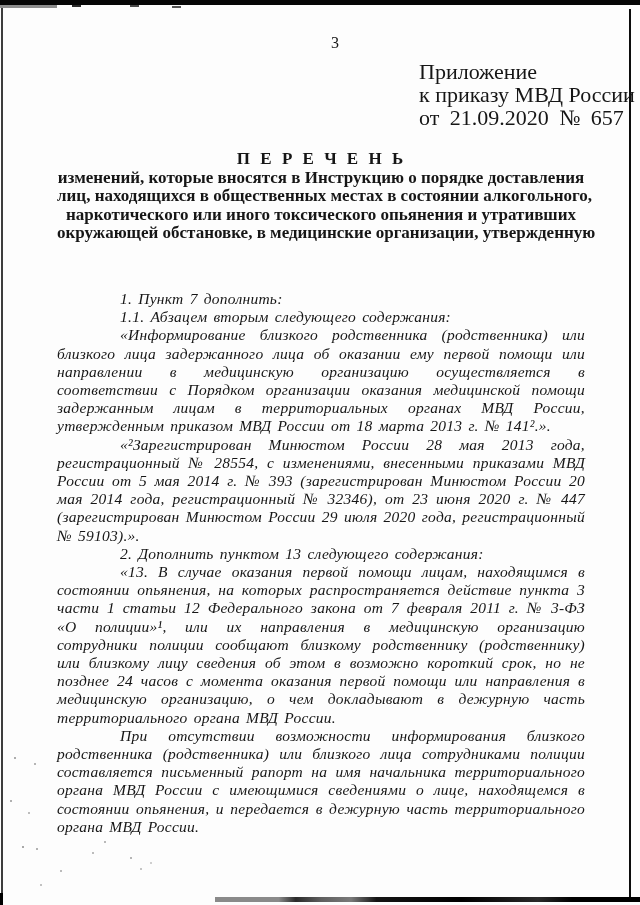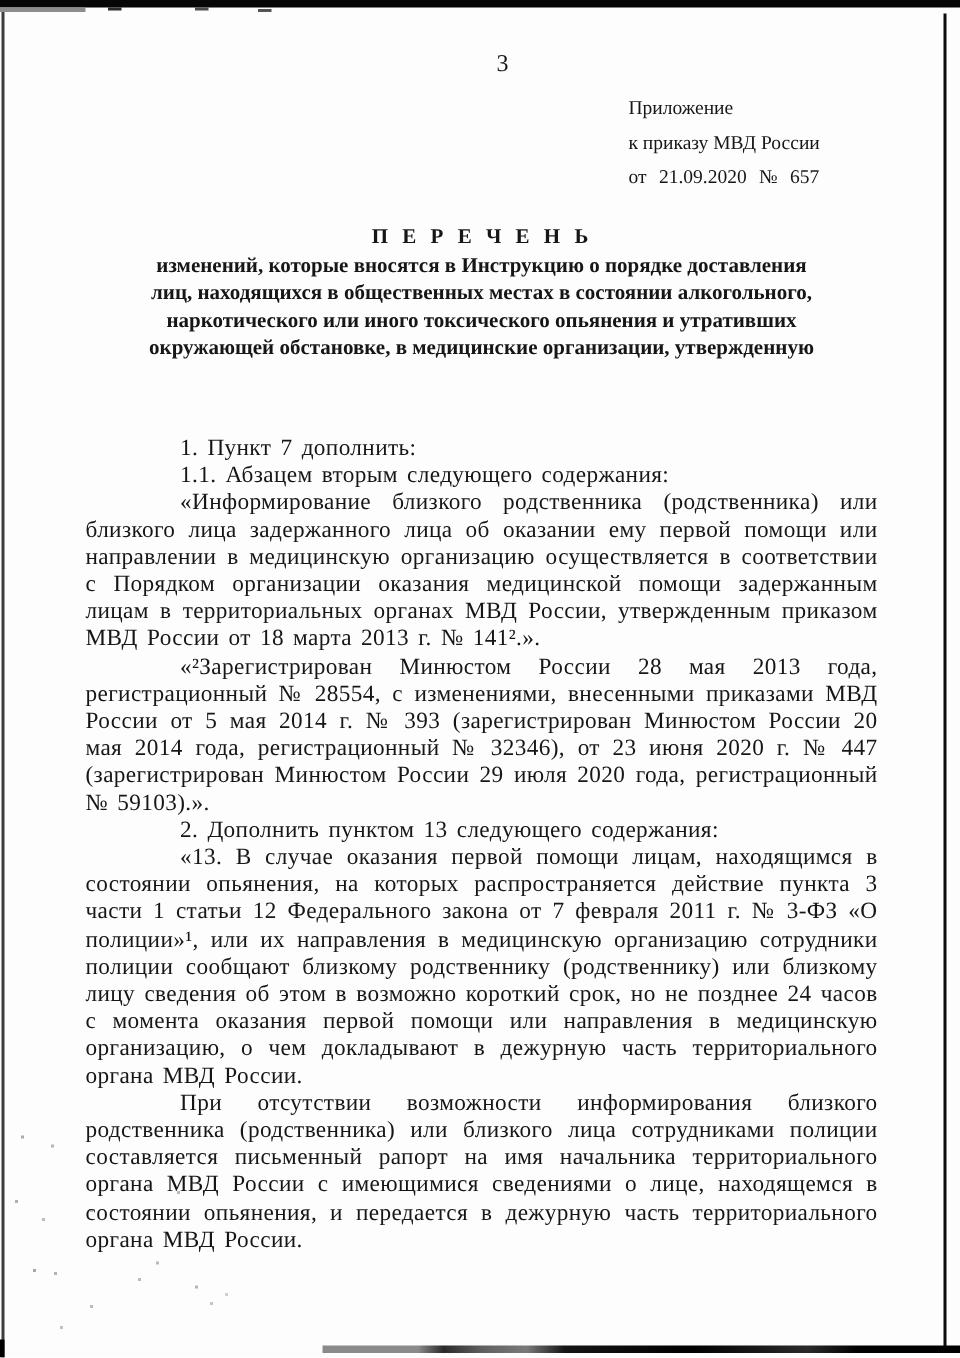--- a/index.html
+++ b/index.html
@@ -45,34 +45,34 @@
       116px 100px 0 #b6b6b6, 26px 127px 0 #c2c2c2, 46px 113px 0 #bbb,
       126px 111px 0 #c5c5c5, 90px 84px 0 #b9b9b9, 136px 105px 0 #cfcfcf;
   }
   
   .page-number {
     position:absolute; top:34px; left:300px; width:70px;
     text-align:center; font-size:16px;
   }
   .appendix-block {
     position:absolute; top:60px; left:419px;
-    font-size:13px; line-height:23px; white-space:nowrap;font-family:Liberation Serif, serif;
+    font-size:22px; line-height:23px; white-space:nowrap;font-family:Liberation Serif, serif;
   }
   .appendix-line-order { word-spacing:5px; }
   .doc-title {
     position:absolute; top:150px; left:57px; width:528px;
     text-align:center; font-weight:bold;
-    font-size:14px; line-height:18.6px;
+    font-size:17px; line-height:18.6px;
   }
   .doc-title .t-line { white-space:nowrap; }
   .doc-title .t-main { letter-spacing:2px; word-spacing:2px; }
   .doc-body {
     position:absolute; top:290px; left:57px; width:528px;
     font-size:15.5px; line-height:18.2px;
-    text-align:justify; letter-spacing:0.25px; word-spacing:2px;
+    text-align:justify; letter-spacing:0.25px; word-spacing:2px;font-style:italic;
   }
   .doc-body p { margin:0; text-indent:63px; }
 </style>
 </head>
 <body>
 
 <div class="page">
 
   <div class="scan-edge-top"></div>
   <div class="scan-edge-top-gray"></div>

